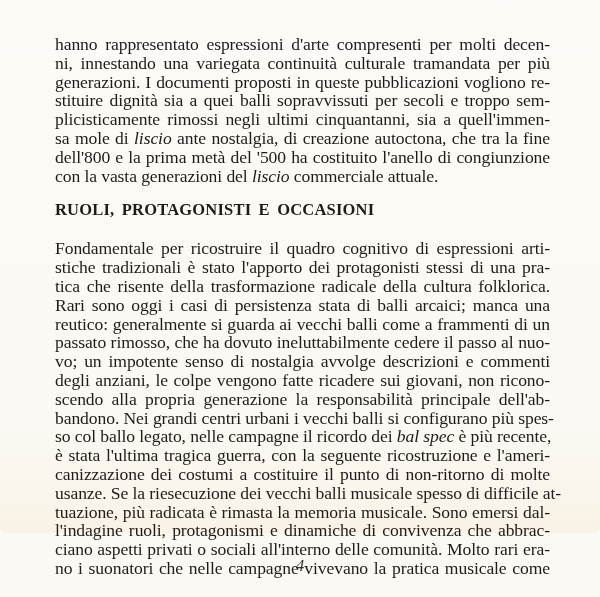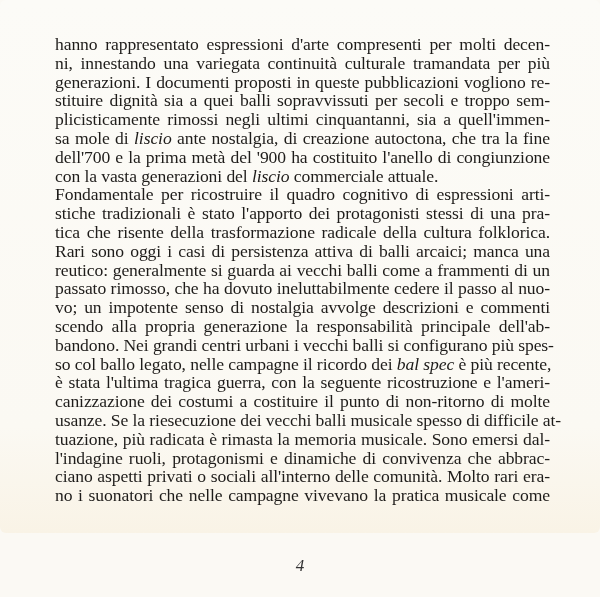--- a/index.html
+++ b/index.html
@@ -57,33 +57,35 @@
 <div class="page">
   <div class="column">
 
     <div class="para">
       <div class="line">hanno rappresentato espressioni d'arte compresenti per molti decen-</div>
       <div class="line">ni, innestando una variegata continuità culturale tramandata per più</div>
       <div class="line">generazioni. I documenti proposti in queste pubblicazioni vogliono re-</div>
       <div class="line">stituire dignità sia a quei balli sopravvissuti per secoli e troppo sem-</div>
       <div class="line">plicisticamente rimossi negli ultimi cinquantanni, sia a quell'immen-</div>
       <div class="line"><span>sa mole di </span><i>liscio</i><span> ante nostalgia, di creazione autoctona, che tra la fine</span></div>
-      <div class="line">dell'700 e la prima metà del '900 ha costituito l'anello di congiunzione</div>
+      <div class="line">dell'800 e la prima metà del '500 ha costituito l'anello di congiunzione</div>
       <div class="line last"><span>con la vasta generazioni del </span><i>liscio</i><span> commerciale attuale.</span></div>
     </div>
 
+    <div class="heading">RUOLI, PROTAGONISTI E OCCASIONI</div>
 
     <div class="para">
       <div class="line">Fondamentale per ricostruire il quadro cognitivo di espressioni arti-</div>
       <div class="line">stiche tradizionali è stato l'apporto dei protagonisti stessi di una pra-</div>
       <div class="line">tica che risente della trasformazione radicale della cultura folklorica.</div>
-      <div class="line">Rari sono oggi i casi di persistenza attiva di balli arcaici; manca una</div>
+      <div class="line">Rari sono oggi i casi di persistenza stata di balli arcaici; manca una</div>
       <div class="line">reutico: generalmente si guarda ai vecchi balli come a frammenti di un</div>
       <div class="line">passato rimosso, che ha dovuto ineluttabilmente cedere il passo al nuo-</div>
       <div class="line">vo; un impotente senso di nostalgia avvolge descrizioni e commenti</div>
+      <div class="line">degli anziani, le colpe vengono fatte ricadere sui giovani, non ricono-</div>
       <div class="line">scendo alla propria generazione la responsabilità principale dell'ab-</div>
       <div class="line">bandono. Nei grandi centri urbani i vecchi balli si configurano più spes-</div>
       <div class="line"><span>so col ballo legato, nelle campagne il ricordo dei </span><i>bal spec</i><span> è più recente,</span></div>
       <div class="line">è stata l'ultima tragica guerra, con la seguente ricostruzione e l'ameri-</div>
       <div class="line">canizzazione dei costumi a costituire il punto di non-ritorno di molte</div>
       <div class="line">usanze. Se la riesecuzione dei vecchi balli musicale spesso di difficile at-</div>
       <div class="line">tuazione, più radicata è rimasta la memoria musicale. Sono emersi dal-</div>
       <div class="line">l'indagine ruoli, protagonismi e dinamiche di convivenza che abbrac-</div>
       <div class="line">ciano aspetti privati o sociali all'interno delle comunità. Molto rari era-</div>
       <div class="line">no i suonatori che nelle campagne vivevano la pratica musicale come</div>

